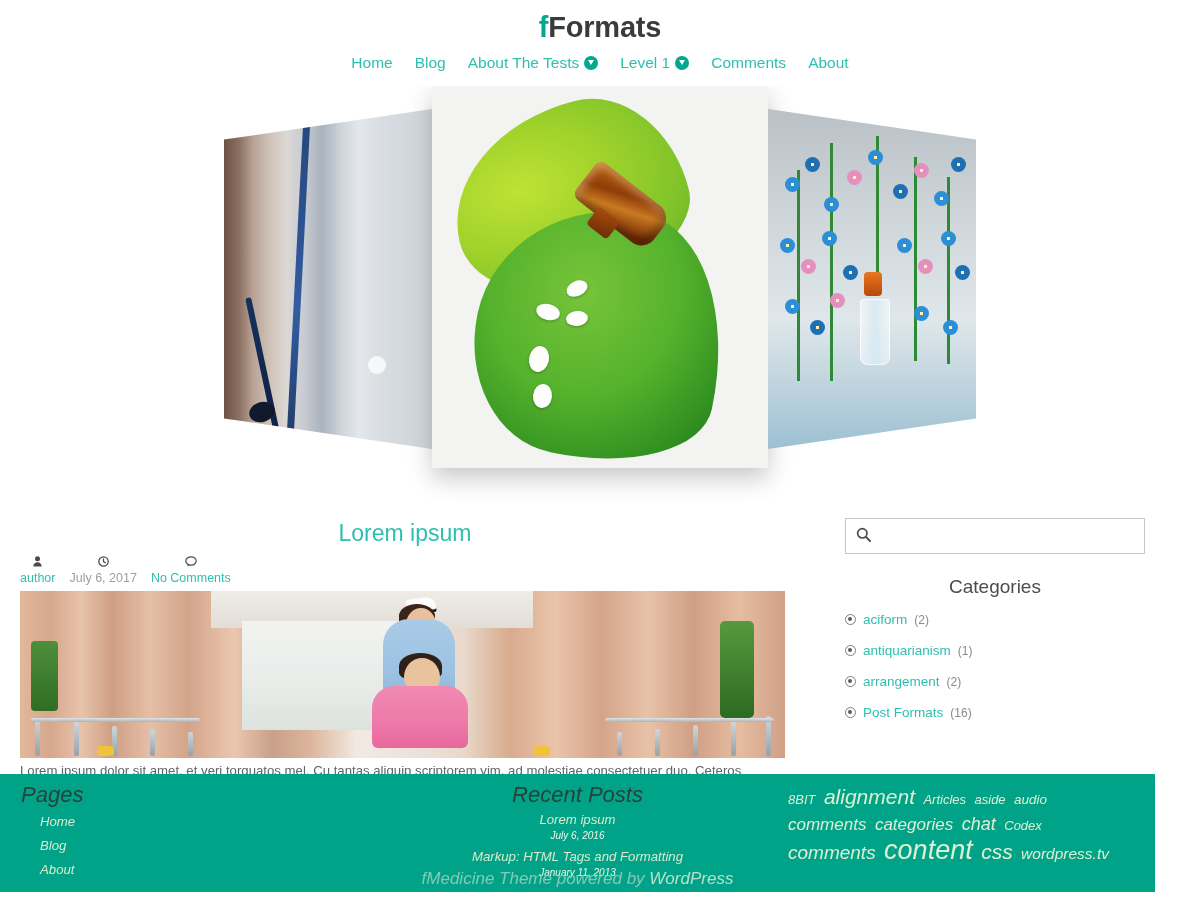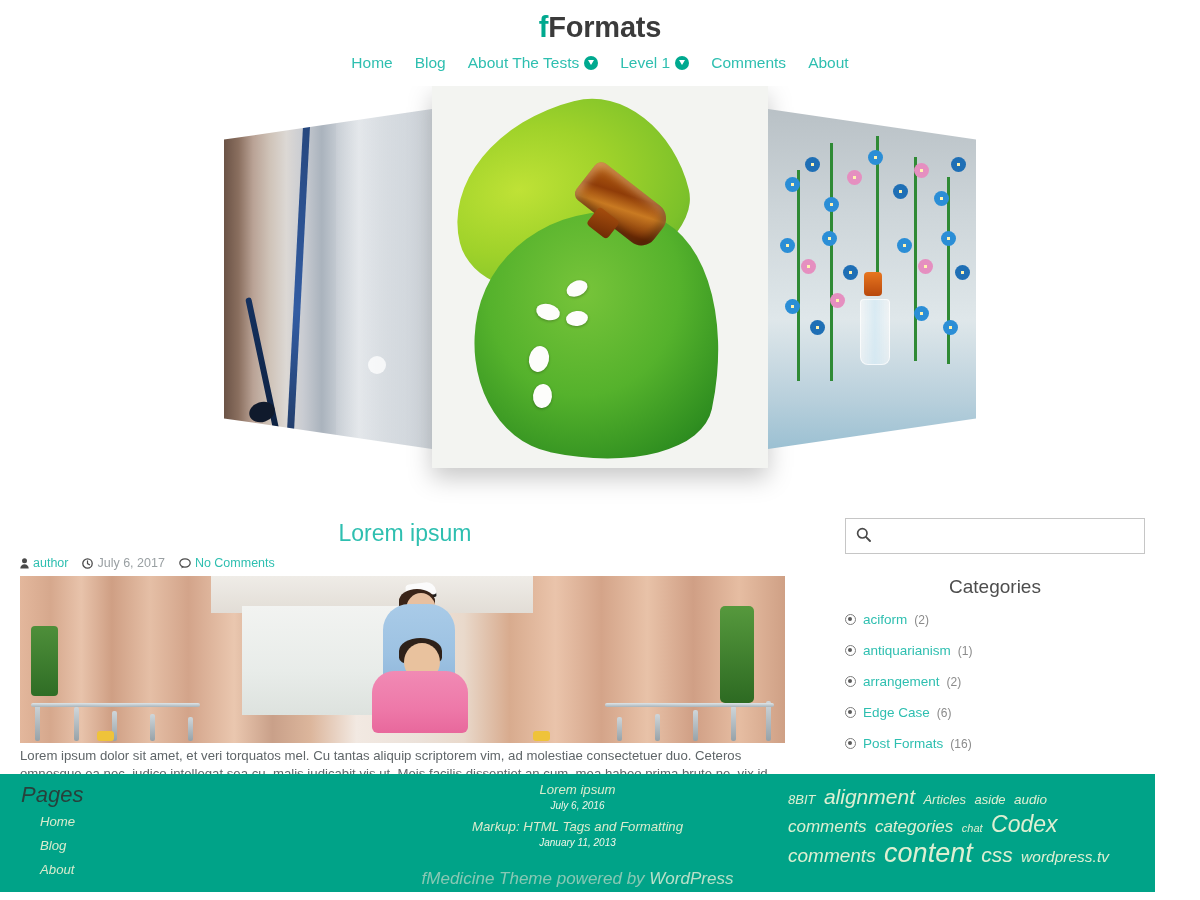--- a/index.html
+++ b/index.html
@@ -238,21 +238,21 @@
     line-height: 28px;
   }
   .entry-meta {
     display: flex;
     align-items: center;
     gap: 14px;
     font-size: 12.5px;
     color: #9aa0a3;
     margin-bottom: 6px;
   }
-  .meta-item { display: flex; align-items: center; gap: 4px; }
+  .meta-item { display: flex; align-items: center; gap: 4px; flex-direction: column; }
   .meta-item a, .meta-link { color: #2ebfb0; text-decoration: none; }
   .meta-icon { color: #4a4a4a; display: inline-flex; }
 
   .featured-image {
     width: 765px;
     height: 167px;
     overflow: hidden;
     position: relative;
     background: #e7bda2;
   }
@@ -707,66 +707,62 @@
         <a href="#">antiquarianism</a>
         <span class="cat-count">(1)</span>
       </li>
       <li class="cat-item">
         <span class="cat-bullet"></span>
         <a href="#">arrangement</a>
         <span class="cat-count">(2)</span>
       </li>
       <li class="cat-item">
         <span class="cat-bullet"></span>
-        <a href="#">Edge Case</a>
-        <span class="cat-count">(6)</span>
-      </li>
-      <li class="cat-item">
-        <span class="cat-bullet"></span>
         <a href="#">Post Formats</a>
         <span class="cat-count">(16)</span>
       </li>
     </ul>
   </aside>
 </div>
 
 <footer class="site-footer">
   <div class="footer-cols">
 
     <div class="fcol fcol-1">
       <h3 class="footer-title">Pages</h3>
       <ul class="footer-menu">
         <li><a href="#">Home</a></li>
         <li><a href="#">Blog</a></li>
         <li><a href="#">About</a></li>
       </ul>
     </div>
 
     <div class="fcol fcol-2">
+      <h3 class="footer-title">Recent Posts</h3>
       <div class="recent-item">
         <a href="#" class="recent-title">Lorem ipsum</a>
         <span class="recent-date">July 6, 2016</span>
       </div>
       <div class="recent-item">
         <a href="#" class="recent-title">Markup: HTML Tags and Formatting</a>
         <span class="recent-date">January 11, 2013</span>
       </div>
     </div>
 
     <div class="fcol fcol-3">
       <div class="tagcloud">
         <a href="#" style="font-size:13px">8BIT</a>
         <a href="#" style="font-size:21px">alignment</a>
         <a href="#" style="font-size:13px">Articles</a>
         <a href="#" style="font-size:13px">aside</a>
         <a href="#" style="font-size:13.5px">audio</a>
         <a href="#" style="font-size:17px">comments</a>
         <a href="#" style="font-size:17px">categories</a>
-        <a href="#" style="font-size:11px">chat</a>
-        <a href="#" style="font-size:23px">Codex</a>
+        <a href="#" style="font-size:18px">chat</a>
+        <a href="#" style="font-size:13px">Codex</a>
         <a href="#" style="font-size:19px">comments</a>
         <a href="#" style="font-size:27px">content</a>
         <a href="#" style="font-size:21px">css</a>
         <a href="#" style="font-size:15.5px">wordpress.tv</a>
       </div>
     </div>
   </div>
 
   <div class="footer-credits">
     <span>fMedicine Theme</span>

